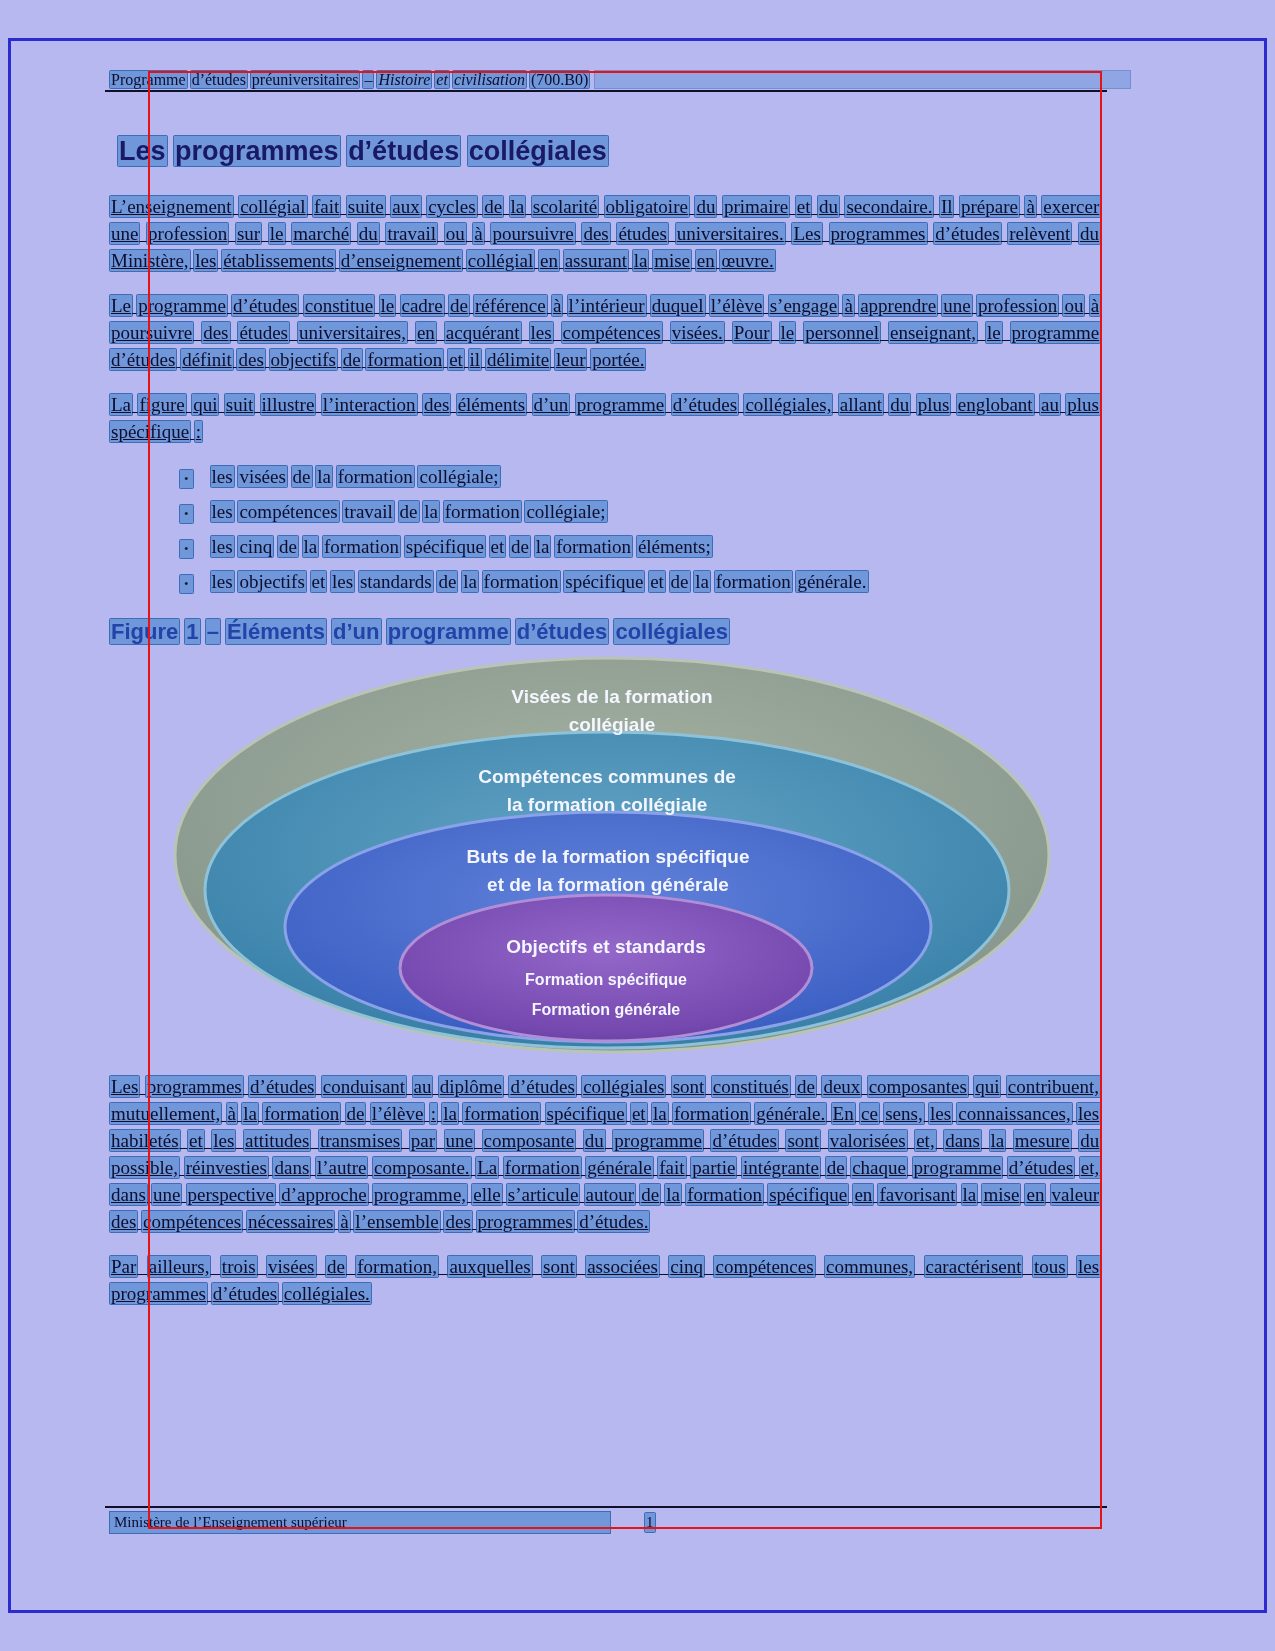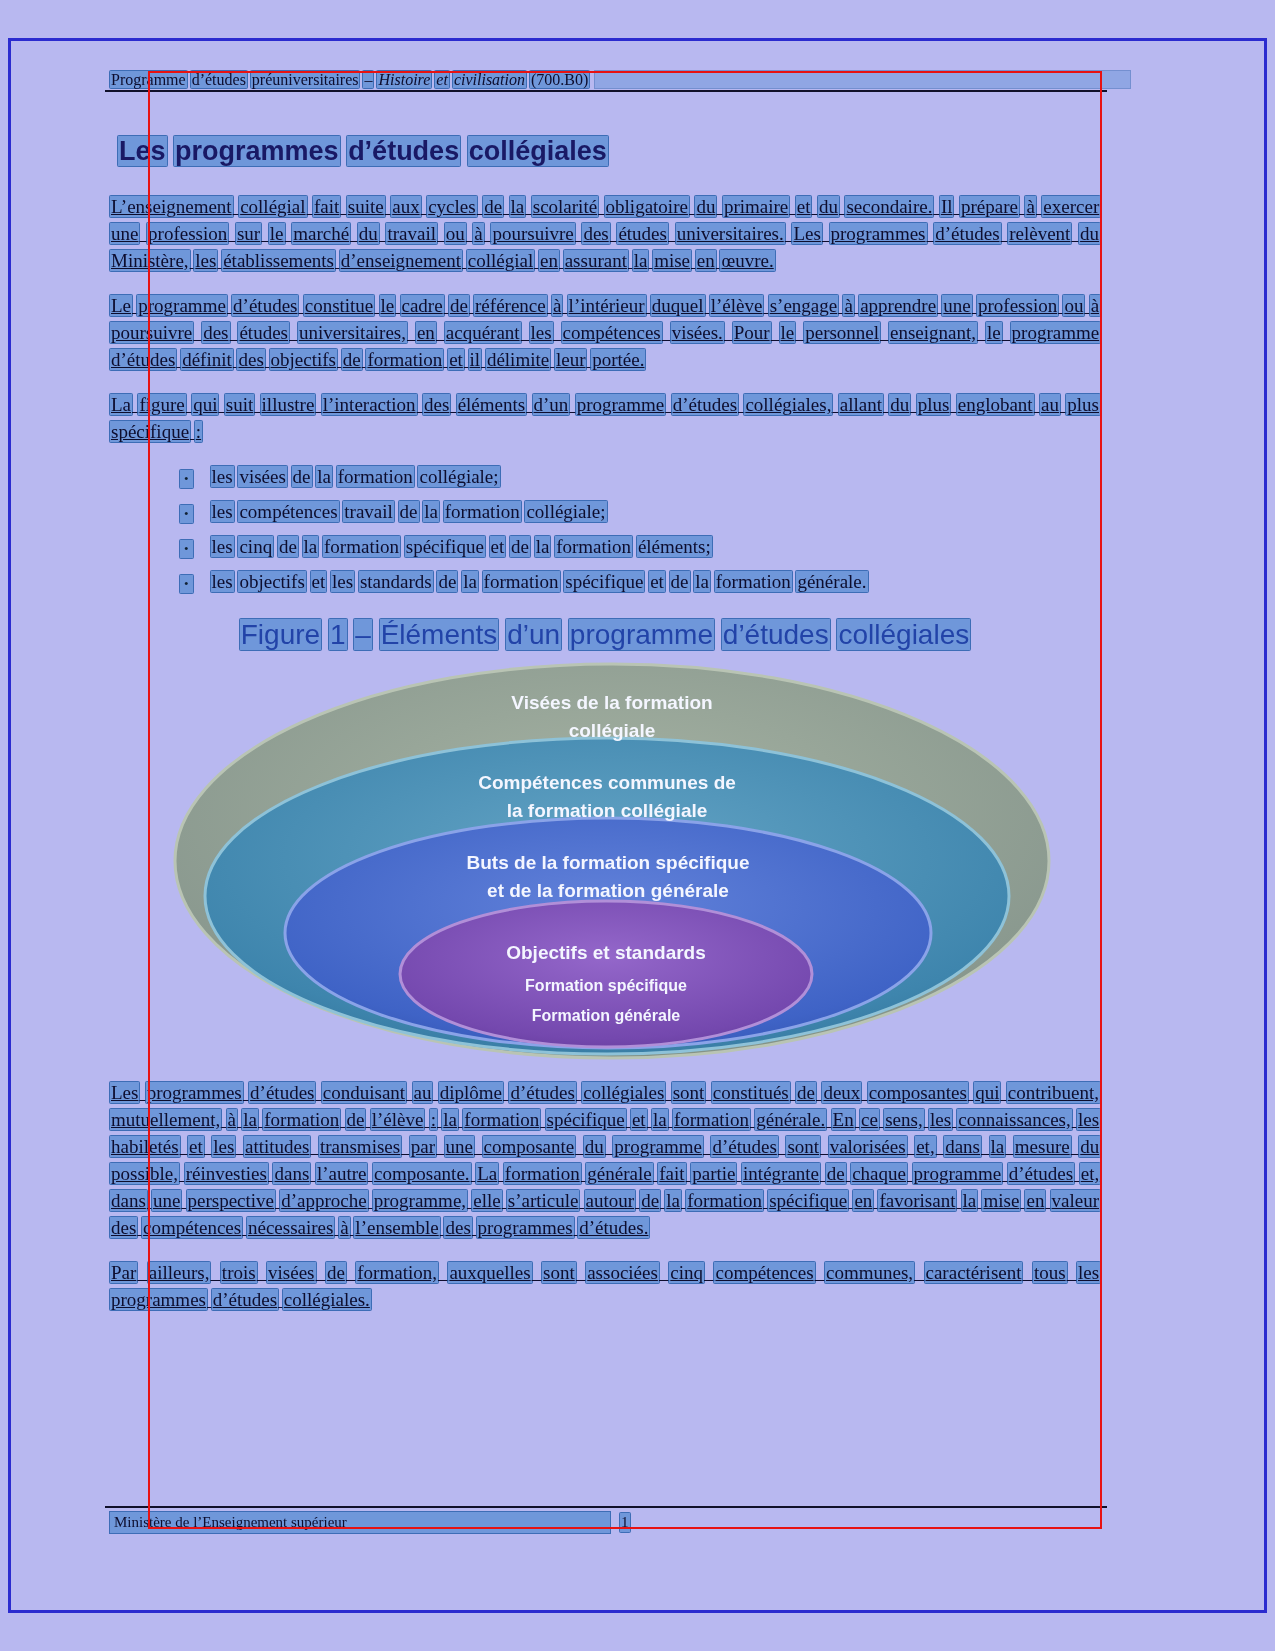--- a/index.html
+++ b/index.html
@@ -29,32 +29,32 @@
            box-shadow:0 0 0 1px var(--hl-border);opacity:.55;}
   .hdr-rule{position:absolute;top:90px;left:105px;width:1002px;height:2px;
             background:#10102a;}
   .content{position:absolute;top:136px;left:110px;width:990px;text-align:justify;}
   h1{font-family:"Liberation Sans", sans-serif;font-size:27px;font-weight:bold;
      color:var(--title-col);margin:0 0 26px 0;text-align:left;padding-left:8px;}
   p{font-size:19px;line-height:27px;margin:0 0 18px 0;text-decoration:underline;}
   ul{list-style:none;margin:2px 0 0 0;padding:0 0 0 70px;}
   li{display:flex;align-items:baseline;font-size:19px;line-height:27px;margin:0 0 8px 0;}
   .bullet{font-size:13px;line-height:18px;margin-right:18px;color:#123;padding:0 4px;}
-  .caption{text-align:center;font-family:"Liberation Sans", sans-serif;
-           font-weight:normal;font-size:28px;color:var(--caption-col);
+  .caption{text-align:left;font-family:"Liberation Sans", sans-serif;
+           font-weight:bold;font-size:22px;color:var(--caption-col);
            margin:24px 0 10px 0;}
   svg.diagram{display:block;margin:0 0 8px 0;}
   svg.diagram text{font-family:"Liberation Sans", sans-serif;font-weight:bold;
                    fill:#f4f6ff;text-anchor:middle;}
   .ring-lbl{font-size:19px;}
   .ring-sub{font-size:16px;}
   .ftr-rule{position:absolute;top:1506px;left:105px;width:1002px;height:2px;
             background:#10102a;}
   .ftr-row{position:absolute;top:1512px;left:110px;width:990px;display:flex;
-           align-items:center;font-size:15px;line-height:19px;}
+           align-items:center;font-size:15px;line-height:19px;gap:25px;}
   .footer-bar{width:492px;background:var(--hl);box-shadow:0 0 0 1px var(--hl-border);
               padding:1px 4px;}
   .page-num{margin-left:10px;}
 </style>
 </head>
 <body>
 
 <div>
 
   <div class="frame"></div>

